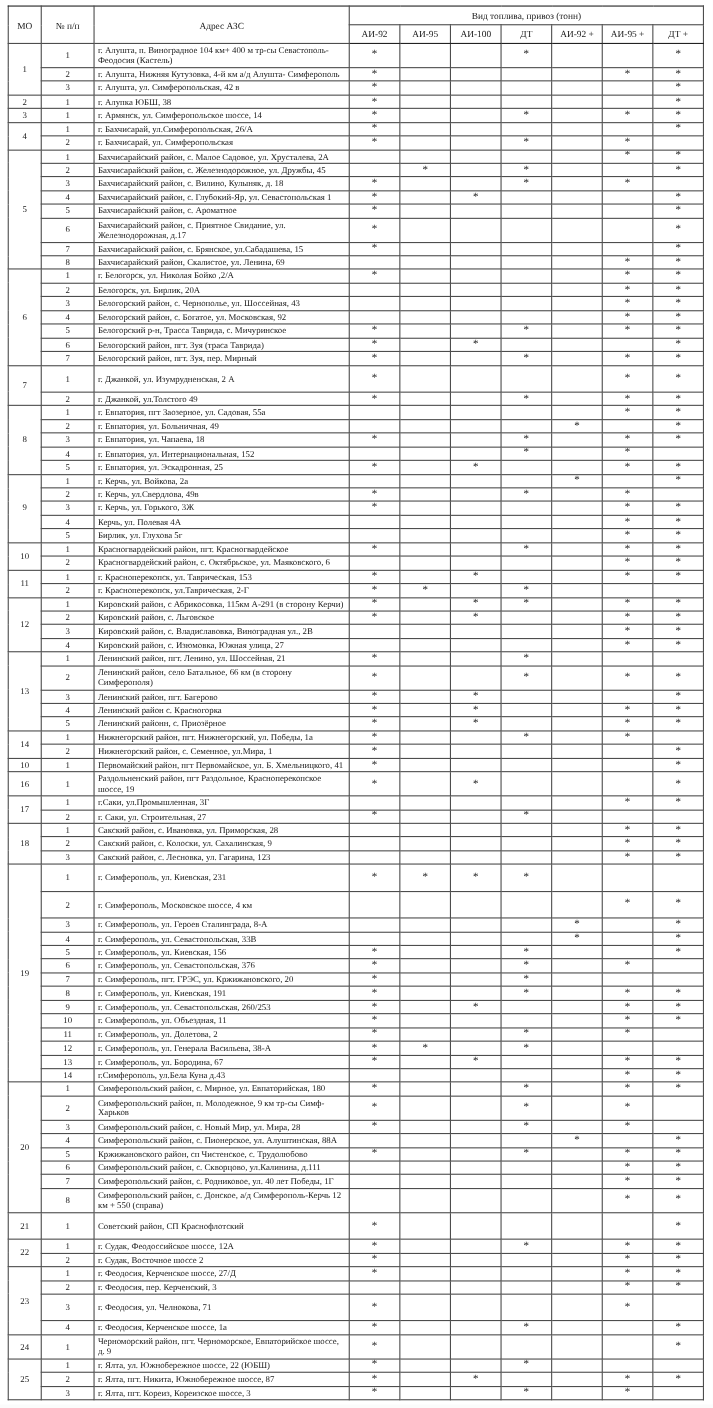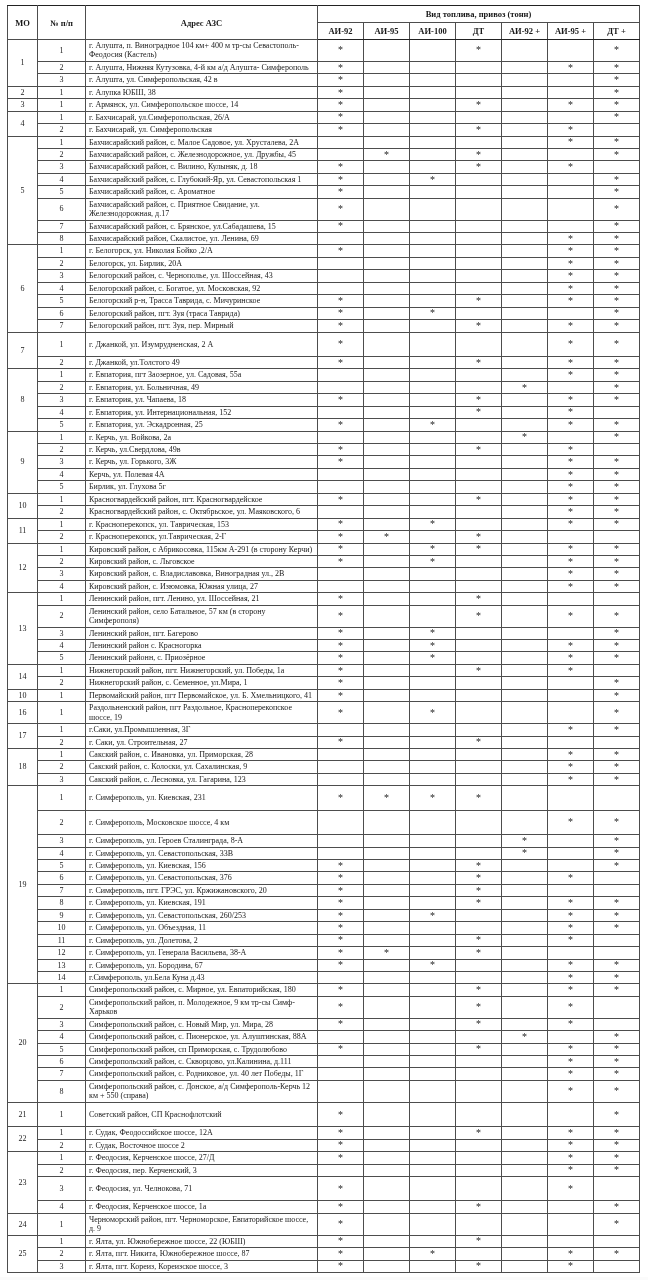--- a/index.html
+++ b/index.html
@@ -1,20 +1,20 @@
 <!DOCTYPE html>
 <html><head>
 <meta charset="utf-8">
 <style>
   html,body{margin:0;padding:0;background:#fbfbfb;}
   body{width:648px;font-family:"Liberation Serif", serif;color:#1a1a1a;}
   .page{padding:5px 8px 4px 7px;background:#fff;}
   table{border-collapse:collapse;width:632px;table-layout:fixed;}
   th,td{border:1px solid #4d4d4d;padding:1px 3px;font-size:8px;line-height:1.18;overflow:hidden;}
-  thead th{font-weight:bold;vertical-align:middle;font-size:8.5px;padding:3px 2px;}
+  thead th{font-weight:normal;vertical-align:middle;font-size:8.5px;padding:3px 2px;}
   td.mo{ text-align:center;vertical-align:middle;font-size:8px;}
   td.num{text-align:center;vertical-align:middle;font-size:8px;}
   td.addr{text-align:left;vertical-align:middle;}
   td.fuel{text-align:center;vertical-align:middle;font-size:10px;line-height:8px;}
   tr.group-start td{border-top:1.6px solid #222;}
   table{border:1.6px solid #222;}
   thead tr:first-child th{border-top:1.6px solid #222;}
   thead tr:last-child th{border-bottom:1.6px solid #222;}
   tr.tall td{padding-top:7px;padding-bottom:7px;}
 </style>
@@ -534,21 +534,21 @@
           <td class="fuel">*</td>
           <td class="fuel"></td>
           <td class="fuel"></td>
           <td class="fuel">*</td>
           <td class="fuel"></td>
           <td class="fuel"></td>
           <td class="fuel"></td>
         </tr>
         <tr>
           <td class="num">2</td>
-          <td class="addr">Ленинский район, село Батальное, 57 км (в сторону Симферополя)</td>
+          <td class="addr">Ленинский район, село Батальное, 66 км (в сторону Симферополя)</td>
           <td class="fuel">*</td>
           <td class="fuel"></td>
           <td class="fuel"></td>
           <td class="fuel">*</td>
           <td class="fuel"></td>
           <td class="fuel">*</td>
           <td class="fuel">*</td>
         </tr>
         <tr>
           <td class="num">3</td>
@@ -882,21 +882,21 @@
           <td class="fuel"></td>
           <td class="fuel"></td>
           <td class="fuel"></td>
           <td class="fuel"></td>
           <td class="fuel">*</td>
           <td class="fuel"></td>
           <td class="fuel">*</td>
         </tr>
         <tr>
           <td class="num">5</td>
-          <td class="addr">Симферопольский район, сп Приморская, с. Трудолюбово</td>
+          <td class="addr">Кржижановского район, сп Чистенское, с. Трудолюбово</td>
           <td class="fuel">*</td>
           <td class="fuel"></td>
           <td class="fuel"></td>
           <td class="fuel">*</td>
           <td class="fuel"></td>
           <td class="fuel">*</td>
           <td class="fuel">*</td>
         </tr>
         <tr>
           <td class="num">6</td>

